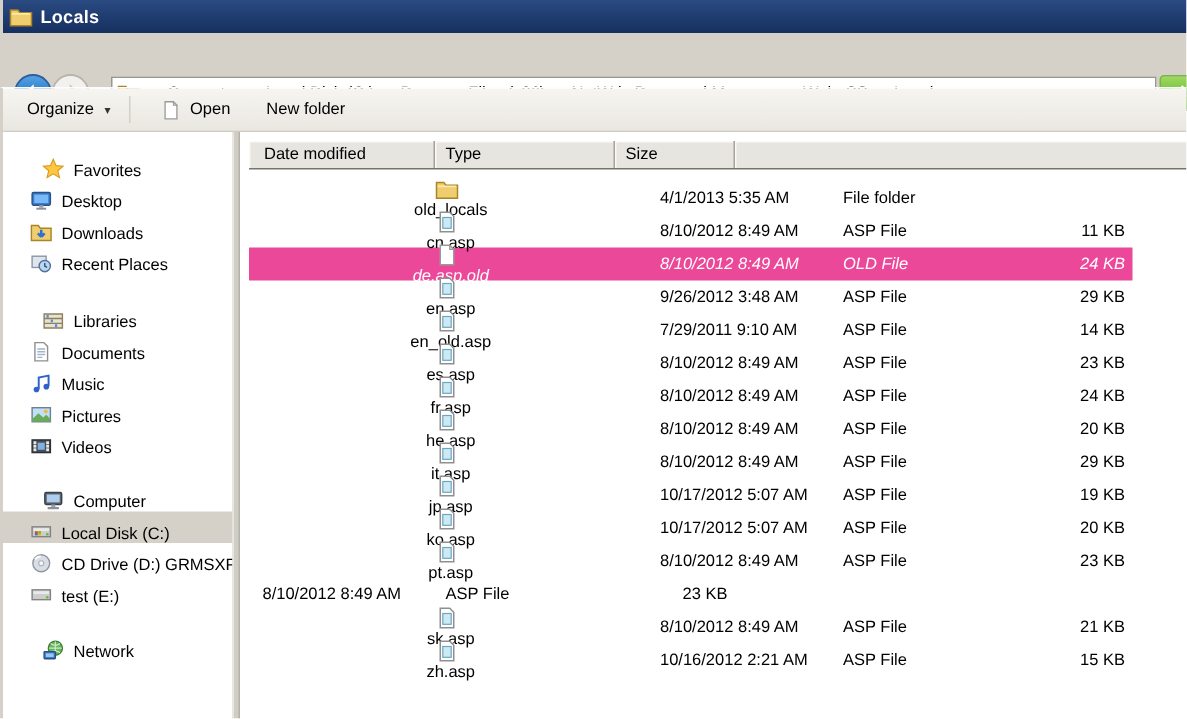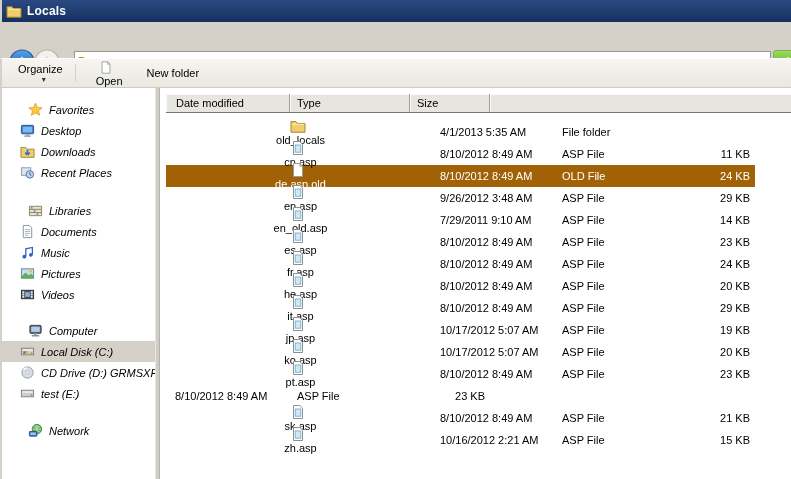--- a/index.html
+++ b/index.html
@@ -41,32 +41,32 @@
     box-sizing:border-box;color:#fff;font-weight:bold;font-size:13px;text-align:center;line-height:21px;
   }
   
   .toolbar{
     position:absolute;left:0;top:58px;width:791px;height:30px;
     background:linear-gradient(#f6f5f1,#e9e7e0);
     border-top:1px solid #fdfdfb;border-bottom:1px solid #cfccc3;
     border-left:2px solid #d5d1c8;box-sizing:border-box;
     display:flex;align-items:center;
   }
-  .tbtn{display:flex;align-items:center;padding:3px 8px;margin-left:8px;border-radius:2px;cursor:default;flex-direction:column;}
+  .tbtn{display:flex;align-items:center;padding:3px 8px;margin-left:8px;border-radius:2px;cursor:default;}
   .tbtn .caret{font-size:8px;margin-left:7px;color:#333;}
   .tbtn .picon{width:14px;height:15px;margin-right:6px;}
   .tbsep{width:1px;height:18px;background:#d3d0c7;margin:0 4px;}
   
   .leftborder{position:absolute;left:0;top:88px;width:2px;bottom:0;background:#d5d1c8;}
   .sidebar{
     position:absolute;left:2px;top:88px;width:153px;bottom:0;background:#fff;
     padding-top:11px;box-sizing:border-box;overflow:hidden;
   }
   .splitter{position:absolute;left:155px;top:88px;width:5px;bottom:0;background:#d0cdc4;border-left:1px solid #e8e6df;border-right:1px solid #b4b2a9;box-sizing:border-box;}
-  .snode{display:flex;align-items:center;height:21px;white-space:nowrap;cursor:default;font-style:italic;}
+  .snode{display:flex;align-items:flex-end;height:21px;white-space:nowrap;cursor:default;}
   .snode.sect{padding-left:26px;}
   .snode.child{padding-left:18px;}
   .snode .sicon{width:15px;height:15px;margin-right:6px;flex:0 0 auto;}
   .snode.sel{background:#d5d1c8;}
   .sgap17{height:17px;} .sgap15{height:15px;} .sgap16{height:16px;}
   
   .listarea{position:absolute;left:160px;top:88px;width:631px;bottom:0;background:#fff;}
   .headers{
     position:absolute;left:6px;top:5px;width:625px;height:20px;display:flex;
     border-top:1px solid #fff;border-bottom:1px solid #77756b;box-sizing:border-box;
@@ -74,21 +74,21 @@
   .hcell{
     background:#e7e5df;border-right:1px solid #a3a198;box-sizing:border-box;
     box-shadow:inset 1px 0 0 #fbfaf7,inset 0 1px 0 #fbfaf7;
     line-height:18px;padding-left:7px;overflow:hidden;white-space:nowrap;cursor:default;
   }
   .h-name{width:265px;} .h-date{width:124px;padding-left:10px;} .h-type{width:120px;}
   .h-size{width:80px;} .h-fill{flex:1;border-right:none;}
   .sortmark{color:#aca99f;font-size:8px;margin-left:18px;vertical-align:1px;}
   .rows{position:absolute;left:6px;top:33px;width:589px;}
   .frow{display:flex;height:22px;align-items:center;cursor:default;}
-  .frow.sel{background:#a16207;color:#fff;}
+  .frow.sel{background:#ec4899;color:#fff;font-style:italic;}
   .cell{box-sizing:border-box;overflow:hidden;white-space:nowrap;flex-direction:column;}
   .c-name{width:265px;display:flex;align-items:center;padding-left:4px;}
   .c-name .ricon{width:16px;height:16px;margin-right:6px;flex:0 0 auto;}
   .c-date{width:124px;padding-left:9px;}
   .c-type{width:120px;padding-left:7px;}
   .c-size{width:80px;text-align:right;padding-right:5px;}
 </style>
 </head>
 <body>
 

